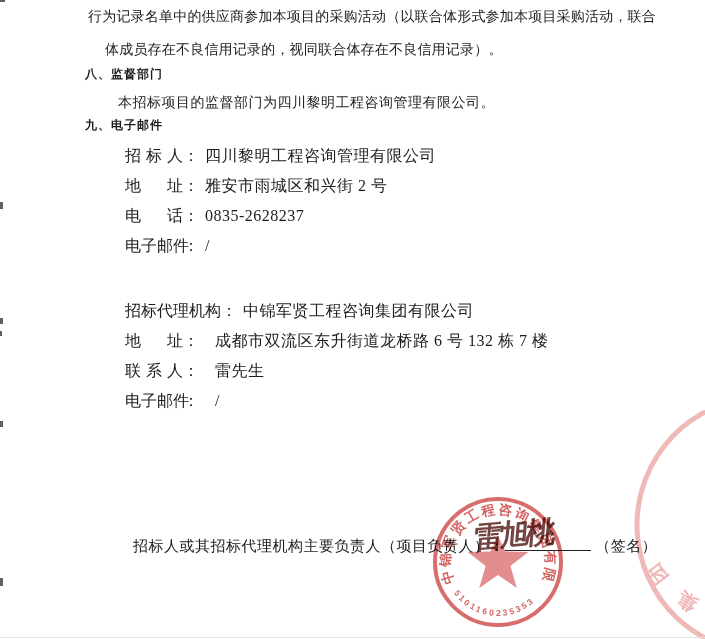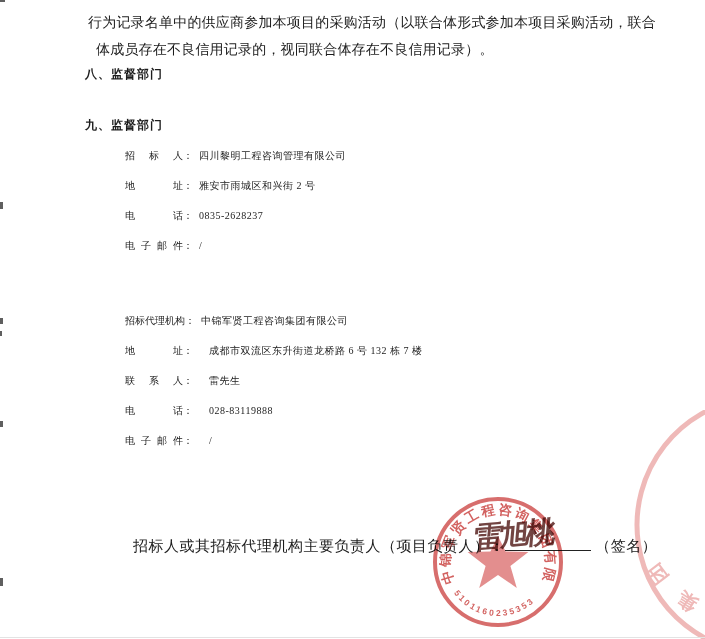--- a/index.html
+++ b/index.html
@@ -5,21 +5,21 @@
   html,body{margin:0;padding:0;background:#ffffff;}
   .page{
     position:relative;width:705px;height:639px;background:#fff;overflow:hidden;
     font-family:"Liberation Serif","DejaVu Serif",serif;color:#1c1c1c;
   }
   .abs{position:absolute;white-space:nowrap;}
   .para{font-size:14px;letter-spacing:.2px;}
   .h{font-size:12px;font-weight:bold;letter-spacing:1px;}
   .body-line{font-size:14px;letter-spacing:.5px;}
   .contact-block{position:absolute;left:125px;}
-  .cline{height:30px;font-size:10px;line-height:18px;white-space:nowrap;}
+  .cline{height:30px;font-size:16px;line-height:18px;white-space:nowrap;}
   .lbl{display:inline-block;width:58px;text-align:justify;text-align-last:justify;vertical-align:top;}
   .lbl-wide{display:inline;}
   .val{margin-left:6px;letter-spacing:.5px;}
   .val2{margin-left:16px;letter-spacing:.5px;}
   .sigrow{font-size:15px;letter-spacing:.5px;}
   .fill-line{display:inline-block;border-bottom:1.5px solid #222;height:14px;vertical-align:baseline;}
   .sig-fill{width:86px;position:relative;}
   .org-fill{width:112px;}
   .handsig{
     position:absolute;left:474px;top:515px;font-size:30px;font-weight:bold;
@@ -28,54 +28,52 @@
   }
   .stamp{position:absolute;mix-blend-mode:multiply;}
   .speck{position:absolute;background:#2a2a2a;opacity:.75;}
   .scanline{position:absolute;left:0;bottom:1px;width:705px;height:1px;background:#e3e3e3;}
 </style>
 </head>
 <body>
 
 <div class="page">
 
-  <div class="abs para" style="left:88px;top:14px;">行为记录名单中的供应商参加本项目的采购活动（以联合体形式参加本项目采购活动，联合</div>
-  <div class="abs para" style="left:96px;top:41px;text-align:right;">体成员存在不良信用记录的，视同联合体存在不良信用记录）。</div>
+  <div class="abs para" style="left:88px;top:8px;">行为记录名单中的供应商参加本项目的采购活动（以联合体形式参加本项目采购活动，联合</div>
+  <div class="abs para" style="left:105px;top:41px;text-align:right;">体成员存在不良信用记录的，视同联合体存在不良信用记录）。</div>
 
   <div class="abs h" style="left:85px;top:66px;">八、监督部门</div>
+  <div class="abs body-line" style="left:118px;top:94px;">本招标项目的监督部门为四川黎明工程咨询管理有限公司。</div>
 
-  <div class="abs h" style="left:85px;top:117px;">九、监督部门</div>
+  <div class="abs h" style="left:85px;top:117px;">九、电子邮件</div>
 
   <div class="contact-block" style="top:147px;">
     <div class="cline">
       <span class="lbl">招标人</span><span>：</span><span class="val">四川黎明工程咨询管理有限公司</span>
     </div>
     <div class="cline">
       <span class="lbl">地址</span><span>：</span><span class="val">雅安市雨城区和兴街 2 号</span>
     </div>
     <div class="cline">
       <span class="lbl">电话</span><span>：</span><span class="val">0835-2628237</span>
     </div>
     <div class="cline">
       <span class="lbl">电子邮件</span><span>：</span><span class="val">/</span>
     </div>
   </div>
 
-  <div class="contact-block" style="top:312px;">
+  <div class="contact-block" style="top:302px;">
     <div class="cline">
       <span class="lbl-wide">招标代理机构</span><span>：</span><span class="val">中锦军贤工程咨询集团有限公司</span>
     </div>
     <div class="cline">
       <span class="lbl">地址</span><span>：</span><span class="val2">成都市双流区东升街道龙桥路 6 号 132 栋 7 楼</span>
     </div>
     <div class="cline">
       <span class="lbl">联系人</span><span>：</span><span class="val2">雷先生</span>
-    </div>
-    <div class="cline">
-      <span class="lbl">电话</span><span>：</span><span class="val2">028-83119888</span>
     </div>
     <div class="cline">
       <span class="lbl">电子邮件</span><span>：</span><span class="val2">/</span>
     </div>
   </div>
 
   <div class="abs sigrow" style="left:133px;top:536px;text-align:center;">
     <span>招标人或其招标代理机构主要负责人（项目负责人）：</span><span class="fill-line sig-fill"></span>
     <span>（签名）</span>
   </div>

